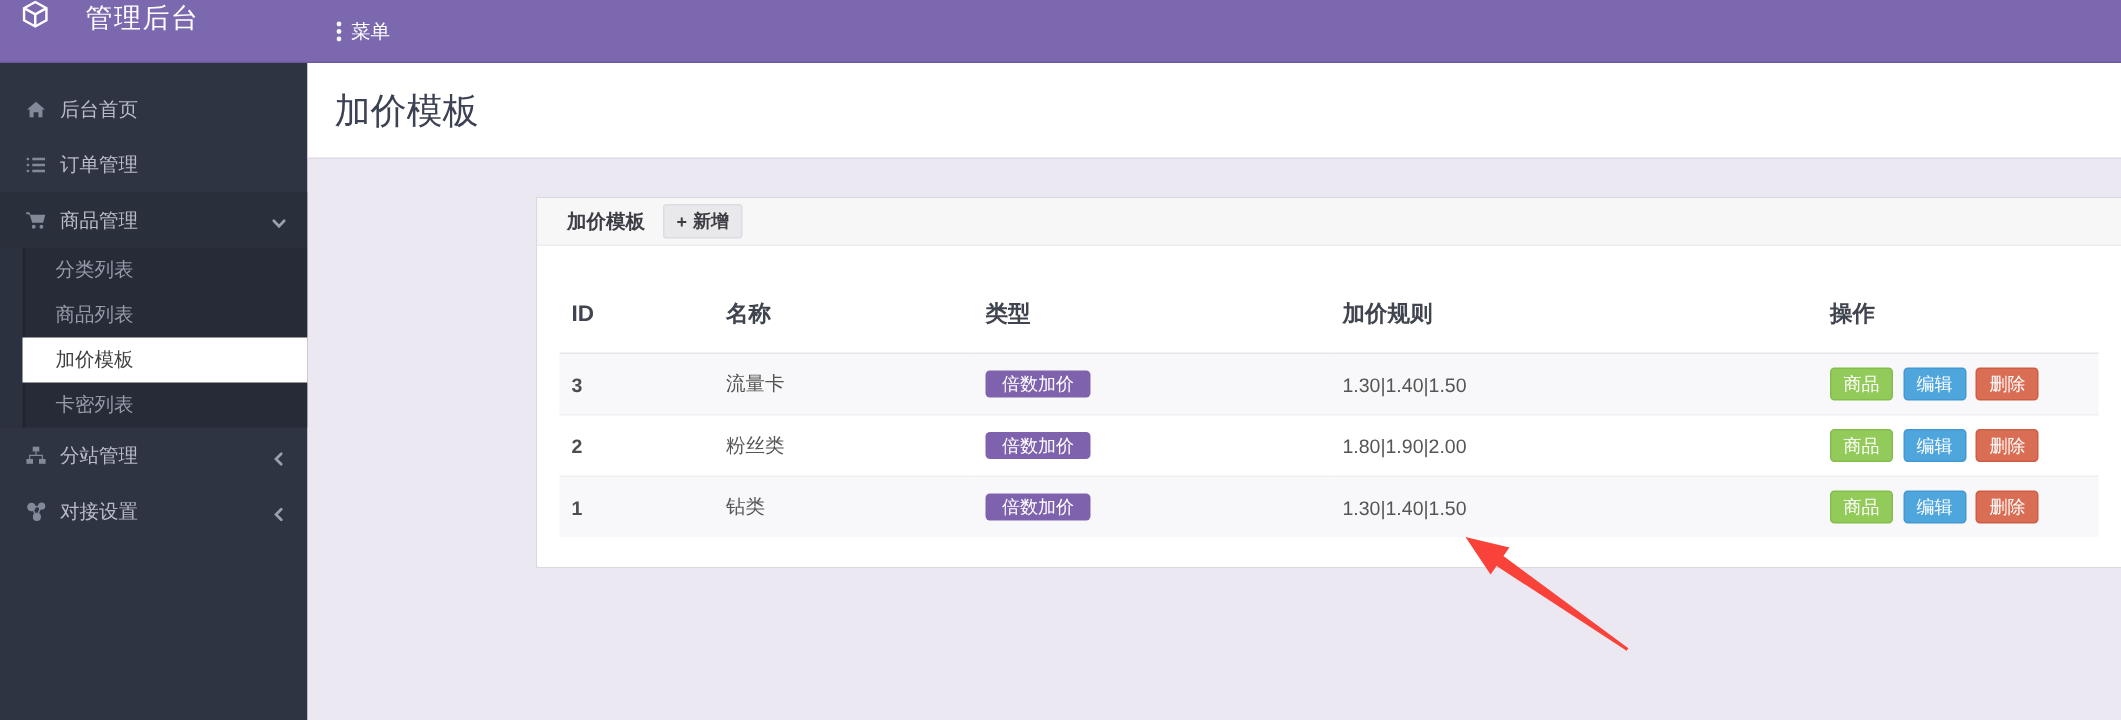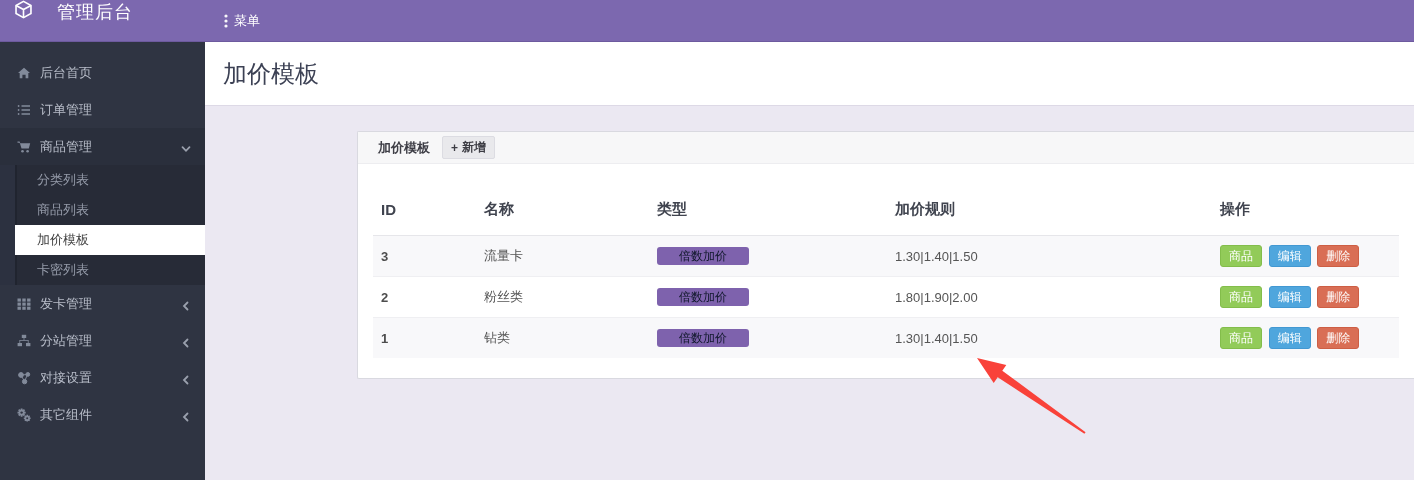--- a/index.html
+++ b/index.html
@@ -96,22 +96,22 @@
     text-align:left; font-size:15px; color:#40444f;
     padding:16px 8px; border-bottom:1px solid #e6e6ea;margin-left:19px;
   }
   td {
     font-size:13px; color:#555; padding:9px 8px;
     border-top:1px solid #efeff2; height:37px; vertical-align:middle;
   }
   tr.striped td { background:#f8f8fa; }
   td.cell-id { font-weight:bold; color:#4d4d4d; }
   .badge {
-    display:inline-block; background:#7e62ad; color:#0f172a;
-    font-size:12px; padding:2px 22px; border-radius:3px; line-height:14px;
+    display:inline-block; background:#7e62ad; color:#ffffff;
+    font-size:12px; padding:2px 11px; border-radius:3px; line-height:14px;
   }
   .act-btn {
     display:inline-block; color:#fff; font-size:12px;
     padding:2px 8px; border-radius:3px; margin-right:3px;
     line-height:16px; cursor:pointer; border:1px solid transparent;
   }
   .act-goods { background:#92cb59; border-color:#83bd4b; }
   .act-edit  { background:#4fa6dd; border-color:#4298d2; }
   .act-del   { background:#d96e55; border-color:#cd5e44; }
 
@@ -199,41 +199,20 @@
           <span>商品列表</span>
         </div>
         <div class="sub-item active">
           <span>加价模板</span>
         </div>
         <div class="sub-item">
           <span>卡密列表</span>
         </div>
       </div>
 
-      <div class="nav-item">
-        <span class="ico">
-          <svg width="14" height="14" viewBox="0 0 14 14" fill="currentColor">
-            <rect x="0.5" y="1.5" width="3.4" height="3.1"></rect>
-              <rect x="5.3" y="1.5" width="3.4" height="3.1"></rect>
-              <rect x="10.1" y="1.5" width="3.4" height="3.1"></rect>
-            <rect x="0.5" y="5.6" width="3.4" height="3.1"></rect>
-              <rect x="5.3" y="5.6" width="3.4" height="3.1"></rect>
-              <rect x="10.1" y="5.6" width="3.4" height="3.1"></rect>
-            <rect x="0.5" y="9.7" width="3.4" height="3.1"></rect>
-              <rect x="5.3" y="9.7" width="3.4" height="3.1"></rect>
-              <rect x="10.1" y="9.7" width="3.4" height="3.1"></rect>
-          </svg>
-        </span>
-        <span class="lbl">发卡管理</span>
-        <span class="chev">
-          <svg width="10" height="10" viewBox="0 0 10 10" fill="none" stroke="currentColor" stroke-width="1.8" stroke-linecap="round">
-            <path d="M6.5 1.5 L3 5 L6.5 8.5"></path>
-          </svg>
-        </span>
-      </div>
 
       <div class="nav-item">
         <span class="ico">
           <svg width="14" height="14" viewBox="0 0 14 14" fill="currentColor" stroke="none">
             <rect x="4.8" y="0.8" width="4.4" height="3.2"></rect>
             <rect x="0.6" y="9" width="4.4" height="3.2"></rect>
             <rect x="9" y="9" width="4.4" height="3.2"></rect>
             <path d="M6.6 4 h0.8 v2.2 h-0.8 Z"></path>
             <path d="M2.4 6.2 H11.6 V7 H2.4 Z"></path>
             <path d="M2.4 6.6 h0.8 v2.4 h-0.8 Z M10.8 6.6 h0.8 v2.4 h-0.8 Z"></path>
@@ -258,42 +237,20 @@
         </span>
         <span class="lbl">对接设置</span>
         <span class="chev">
           <svg width="10" height="10" viewBox="0 0 10 10" fill="none" stroke="currentColor" stroke-width="1.8" stroke-linecap="round">
             <path d="M6.5 1.5 L3 5 L6.5 8.5"></path>
           </svg>
         </span>
       </div>
 
 
-      <div class="nav-item">
-        <span class="ico">
-          <svg width="14" height="14" viewBox="0 0 14 14">
-            <g stroke="currentColor" stroke-width="1.8">
-              <path d="M4.6 0.5 V8.7 M0.5 4.6 H8.7 M1.7 1.7 L7.5 7.5 M7.5 1.7 L1.7 7.5"></path>
-            </g>
-            <circle cx="4.6" cy="4.6" r="3" fill="currentColor"></circle>
-            <circle cx="4.6" cy="4.6" r="1.2" fill="#2f3442"></circle>
-            <g stroke="currentColor" stroke-width="1.6">
-              <path d="M10.2 6.8 V13.6 M6.8 10.2 H13.6 M7.8 7.8 L12.6 12.6 M12.6 7.8 L7.8 12.6"></path>
-            </g>
-            <circle cx="10.2" cy="10.2" r="2.5" fill="currentColor"></circle>
-            <circle cx="10.2" cy="10.2" r="1" fill="#2f3442"></circle>
-          </svg>
-        </span>
-        <span class="lbl">其它组件</span>
-        <span class="chev">
-          <svg width="10" height="10" viewBox="0 0 10 10" fill="none" stroke="currentColor" stroke-width="1.8" stroke-linecap="round">
-            <path d="M6.5 1.5 L3 5 L6.5 8.5"></path>
-          </svg>
-        </span>
-      </div>
 
     </aside>
 
     <main class="main">
       <div class="page-head">
         <h1 class="page-title">加价模板</h1>
       </div>
 
       <div class="content">
 

